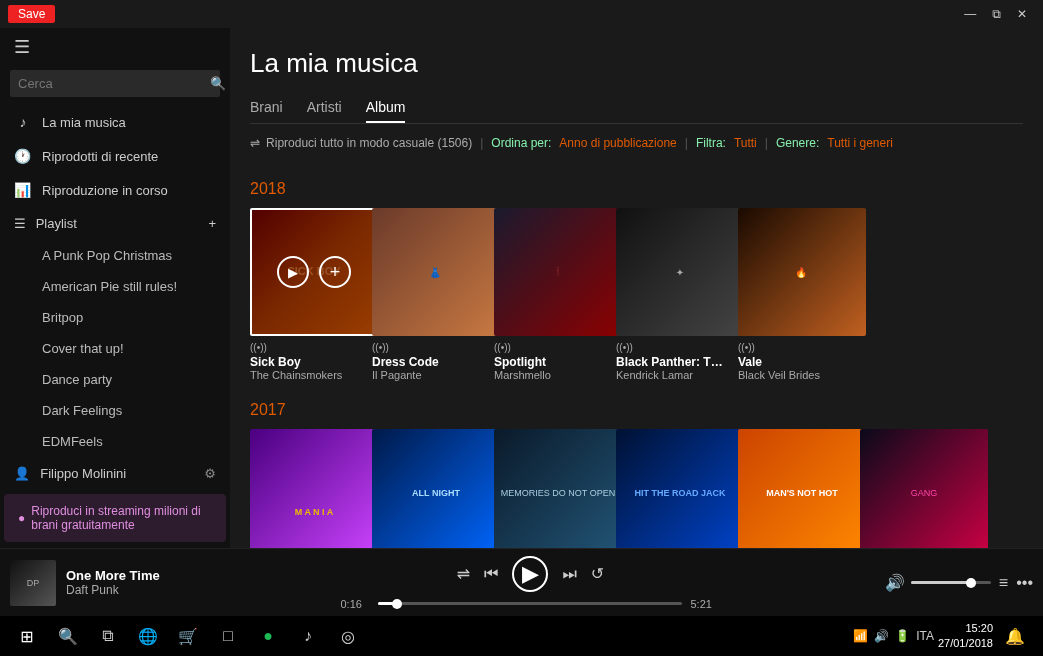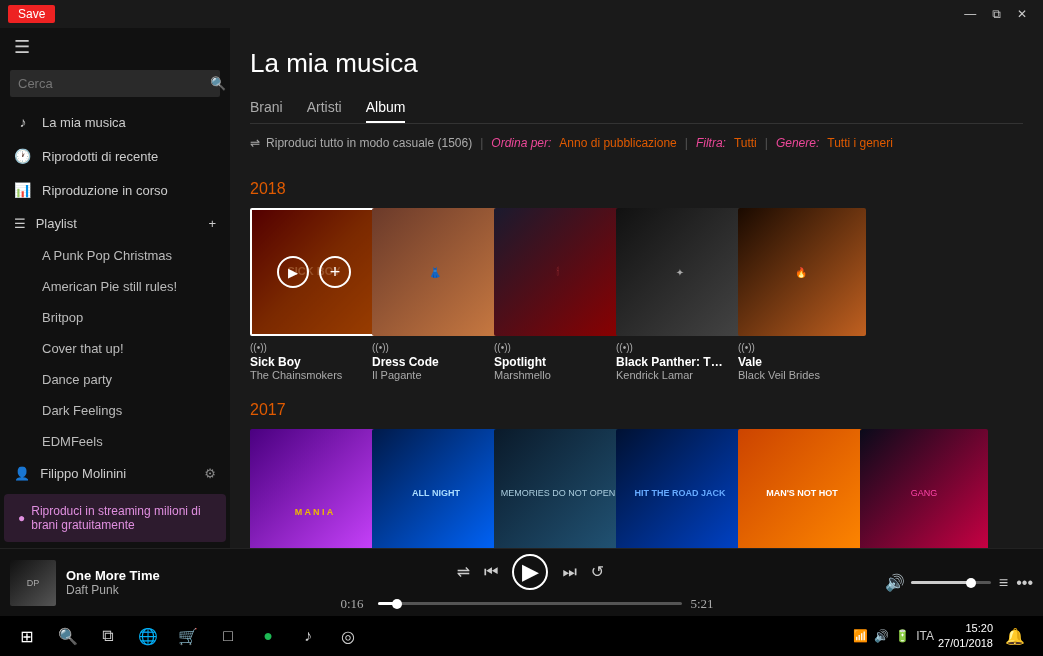--- a/index.html
+++ b/index.html
@@ -30,21 +30,21 @@
 
     
     .main-content { flex: 1; display: flex; flex-direction: column; overflow: hidden; background: #1a1a1a; }
     .main-header { padding: 20px 20px 0; }
     .main-title { font-size: 26px; font-weight: 300; color: #fff; margin-bottom: 14px; }
     .tabs { display: flex; gap: 24px; border-bottom: 1px solid #333; padding-bottom: 0; margin-bottom: 12px; }
     .tab { padding: 6px 0; font-size: 14px; color: #aaa; cursor: pointer; border-bottom: 2px solid transparent; }
     .tab.active { color: #ffffff; border-bottom: 2px solid #fff; }
     .toolbar { display: flex; align-items: center; gap: 8px; padding: 0 20px; margin-bottom: 10px; font-size: 12px; }
     .toolbar-shuffle { display: flex; align-items: center; gap: 6px; color: #aaa; cursor: pointer; }
-    .toolbar-label { color: #ec4899; font-style: italic; }
+    .toolbar-label { color: #86efac; }
     .toolbar-link { color: #e05a00; cursor: pointer; }
     .toolbar-sep { color: #555; }
 
     
     .albums-container { flex: 1; overflow-y: auto; padding: 0 20px 10px; }
     .year-label { font-size: 16px; color: #e05a00; margin: 20px 0 10px; font-weight: 500; }
     .albums-row { display: flex; gap: 14px; margin-bottom: 16px; flex-wrap: nowrap; overflow: hidden; }
     .album-card { width: 108px; flex-shrink: 0; cursor: pointer; }
     .album-cover { width: 128px; height: 128px; background: #333; border-radius: 2px; overflow: hidden; position: relative; display: flex; align-items: center; justify-content: center; }
     .album-cover.selected { border: 2px solid #fff; }
@@ -61,21 +61,21 @@
     .now-playing { height: 68px; background: #111; display: flex; align-items: center; padding: 0 10px; border-top: 1px solid #222; flex-shrink: 0; }
     .np-album { width: 46px; height: 46px; background: #333; border-radius: 2px; overflow: hidden; display: flex; align-items: center; justify-content: center; flex-shrink: 0; }
     .np-info { margin-left: 10px; min-width: 120px; }
     .np-title { font-size: 13px; font-weight: 600; color: #fff; }
     .np-artist { font-size: 12px; color: #aaa; }
     .np-controls { flex: 1; display: flex; flex-direction: column; align-items: center; }
     .np-buttons { display: flex; align-items: center; gap: 14px; margin-bottom: 6px; }
     .np-btn { background: none; border: none; color: #ccc; cursor: pointer; font-size: 16px; }
     .np-btn.play { font-size: 22px; color: #fff; width: 36px; height: 36px; border: 2px solid #fff; border-radius: 50%; display: flex; align-items: center; justify-content: center; }
     .np-progress { display: flex; align-items: center; gap: 8px; width: 380px; }
-    .np-time { font-size: 13px; color: #aaa; min-width: 30px; font-family: Liberation Serif, serif; }
+    .np-time { font-size: 11px; color: #aaa; min-width: 30px; }
     .np-bar { flex: 1; height: 3px; background: #555; border-radius: 2px; position: relative; cursor: pointer; }
     .np-bar-fill { height: 100%; background: #fff; border-radius: 2px; width: 6%; }
     .np-bar-thumb { width: 10px; height: 10px; background: #fff; border-radius: 50%; position: absolute; top: -3.5px; left: 6%; transform: translateX(-50%); }
     .np-right { display: flex; align-items: center; gap: 8px; margin-left: 10px; }
     .np-vol { display: flex; align-items: center; gap: 6px; }
     .vol-bar { width: 80px; height: 3px; background: #555; border-radius: 2px; position: relative; }
     .vol-fill { height: 100%; background: #ccc; border-radius: 2px; width: 75%; }
     .vol-thumb { width: 10px; height: 10px; background: #fff; border-radius: 50%; position: absolute; top: -3.5px; left: 75%; transform: translateX(-50%); }
 
     

